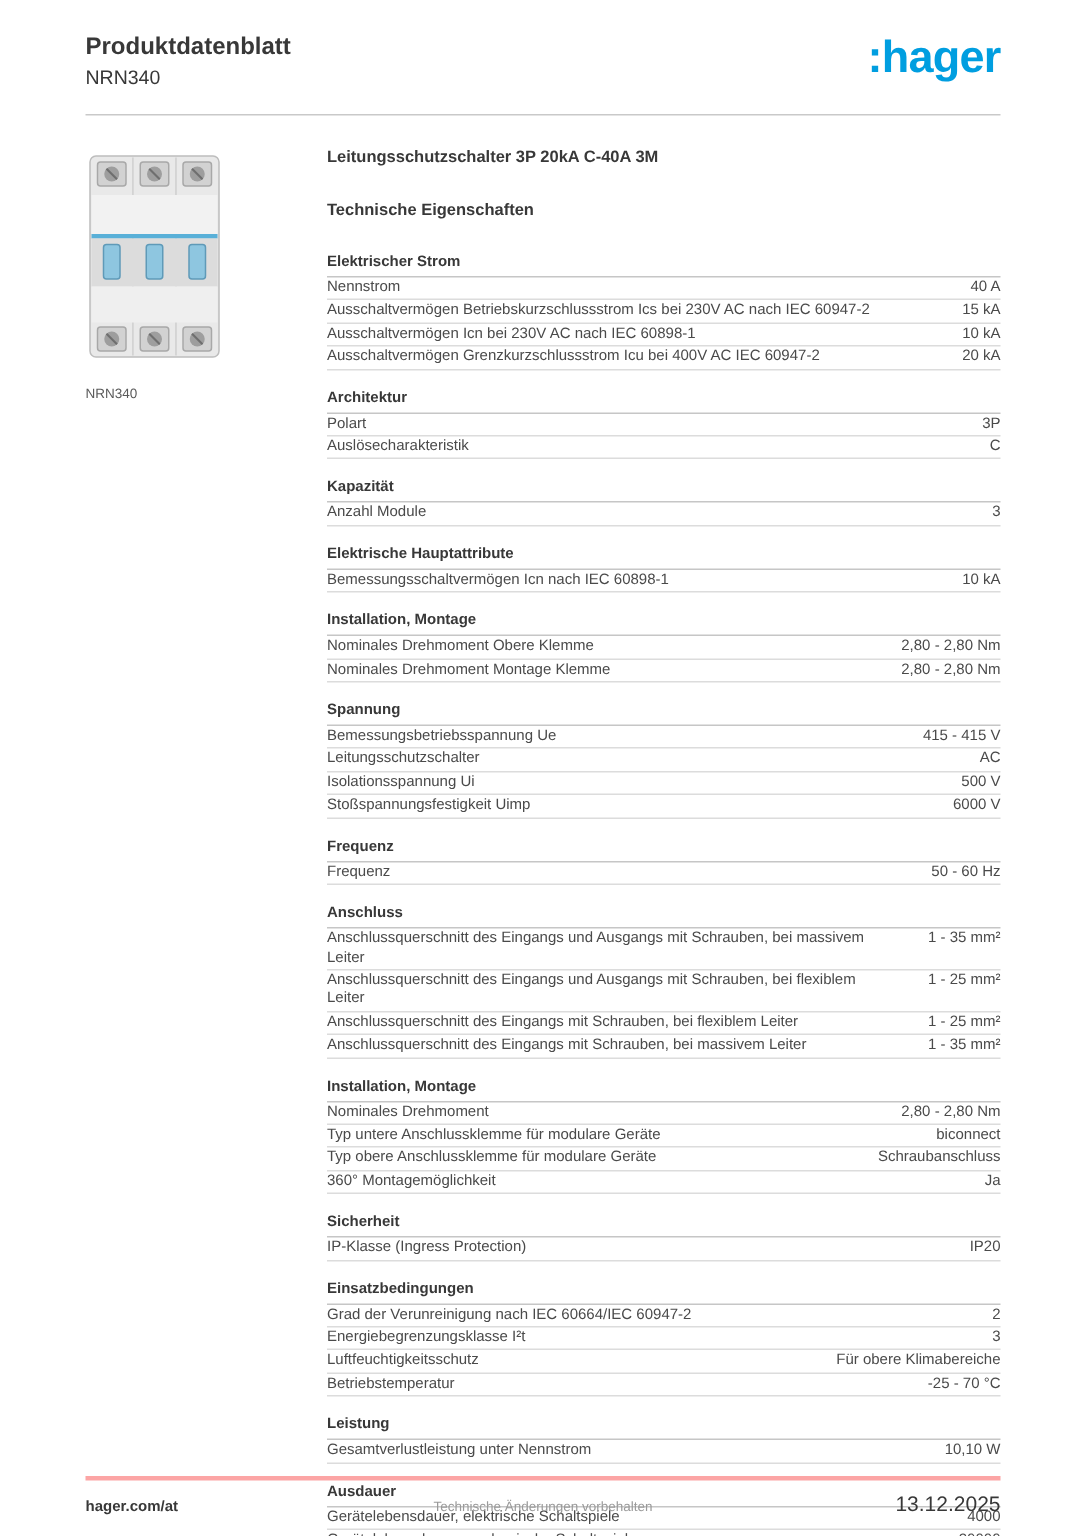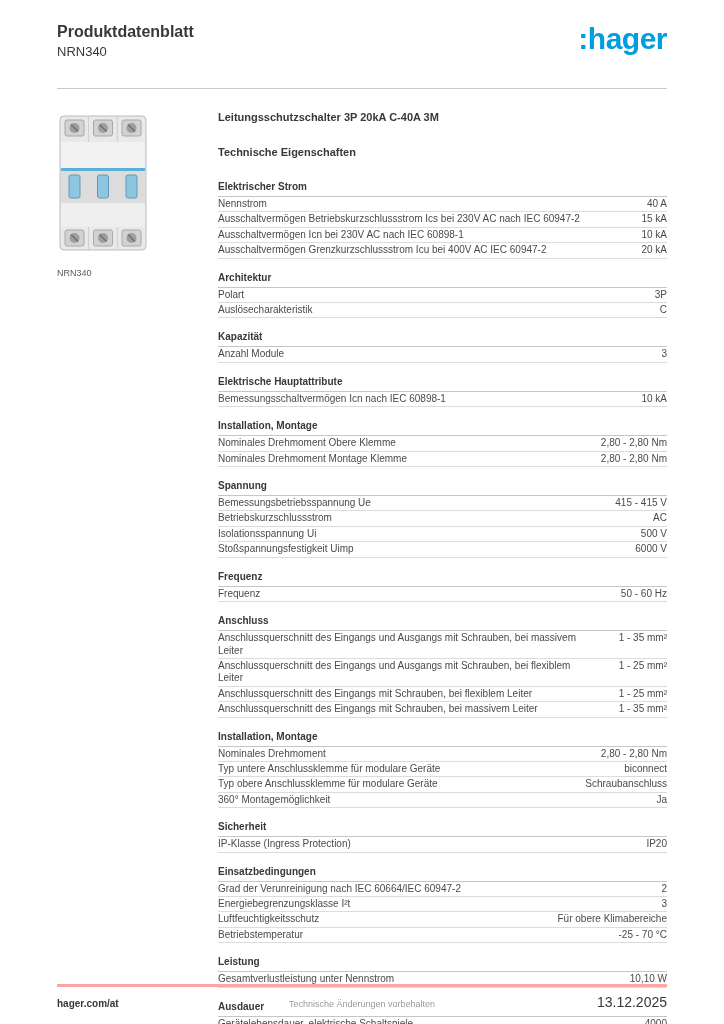--- a/index.html
+++ b/index.html
@@ -13,21 +13,21 @@
     background: #ffffff;
     padding: 22px 57px 0 57px;
     overflow: hidden;
   }
 
   
   .header {
     display: flex;
     justify-content: space-between;
     align-items: flex-start;
-    padding-bottom: 28px;
+    padding-bottom: 16px;
     border-bottom: 1px solid #c9c9c9;
   }
   .doc-title { font-size: 16px; font-weight: bold; color: #383838; line-height: 19px; }
   .doc-code  { font-size: 13px; color: #383838; line-height: 17px; margin-top: 2px; }
   .logo {
     font-size: 30px;
     font-weight: bold;
     letter-spacing: -0.5px;
     line-height: 34px;
     color: #009ee0;
@@ -205,21 +205,21 @@
               <span class="spec-value">2,80 - 2,80 Nm</span>
             </div>
           </section>
           <section class="spec-section">
             <h3 class="sec-title">Spannung</h3>
             <div class="spec-row">
               <span class="spec-label">Bemessungsbetriebsspannung Ue</span>
               <span class="spec-value">415 - 415 V</span>
             </div>
             <div class="spec-row">
-              <span class="spec-label">Betriebskurzschlussstrom</span>
+              <span class="spec-label">Leitungsschutzschalter</span>
               <span class="spec-value">AC</span>
             </div>
             <div class="spec-row">
               <span class="spec-label">Isolationsspannung Ui</span>
               <span class="spec-value">500 V</span>
             </div>
             <div class="spec-row">
               <span class="spec-label">Stoßspannungsfestigkeit Uimp</span>
               <span class="spec-value">6000 V</span>
             </div>

